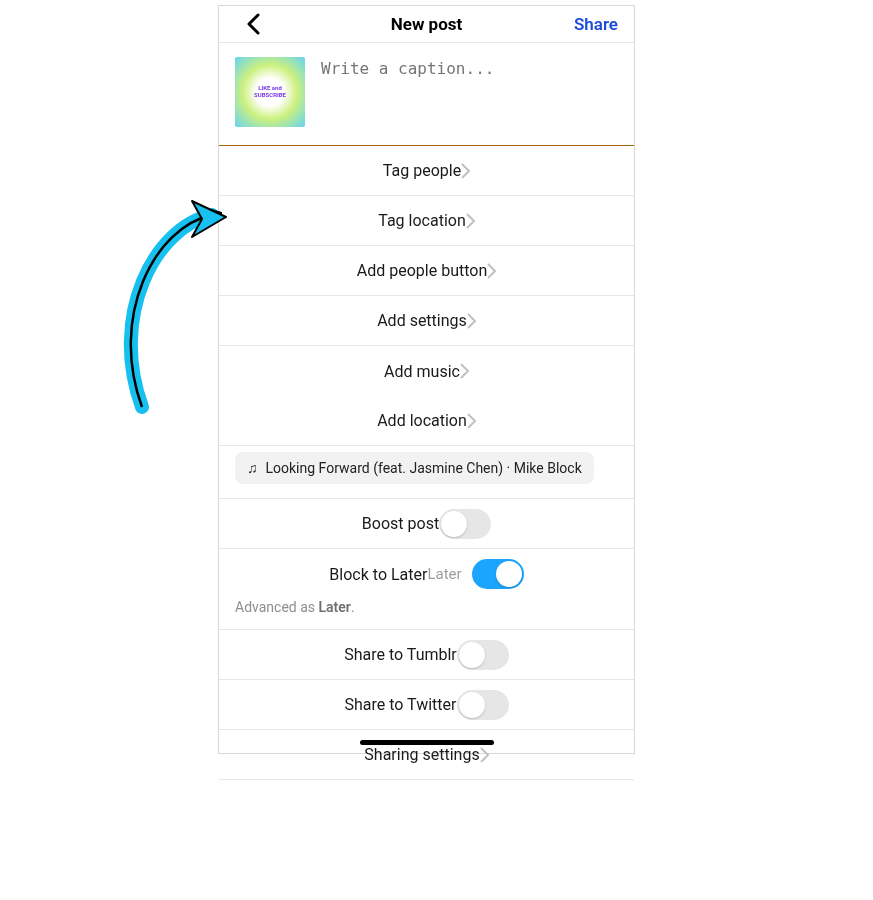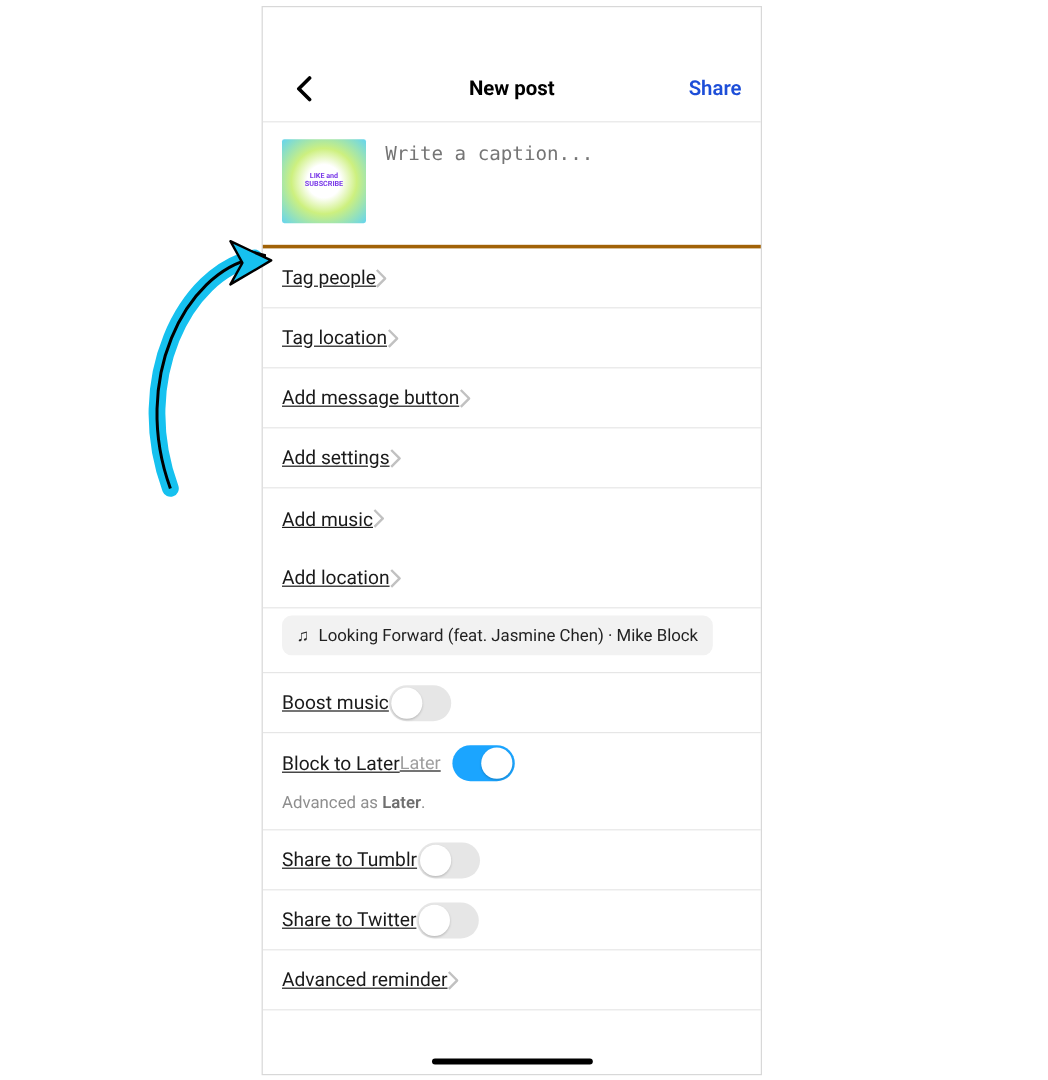--- a/index.html
+++ b/index.html
@@ -8,21 +8,21 @@
       background: #ffffff;
       width: 873px;
       height: 900px;
       position: relative;
     }
     .phone {
       position: absolute;
       left: 218px;
       top: 5px;
       width: 417px;
-      height: 891px;
+      height: 749px;
       border: 1px solid #d8d8d8;
       background: #fff;
       display: flex;
       flex-direction: column;
     }
     .status-gap { height: 40px; }
     .header {
       height: 56px;
       display: flex;
       align-items: center;
@@ -40,44 +40,44 @@
       font-weight: 700; font-size: 17px; color: #000;
       position: absolute; left: 50%; transform: translateX(-50%);
     }
     .share {
       font-weight: 600; font-size: 17px; color: #1d4ed8;
       cursor: pointer;
     }
     .caption-row {
       display: flex; gap: 16px;
       padding: 14px 16px 18px 16px;
-      border-bottom: 3px solid #a16207;
+      border-bottom: 1px solid #a16207;
       justify-content: center;
     }
     .thumb {
       width: 70px; height: 70px; flex: 0 0 70px;
       border-radius: 2px; position: relative; overflow: hidden;
       background: radial-gradient(circle at 50% 50%, #fff 0%, #fff 28%, #cdf07f 55%, #63d4f0 100%);
     }
     .thumb-label {
       position: absolute; top: 50%; left: 50%;
       transform: translate(-50%, -50%);
       font-size: 6px; font-weight: 700; text-align: center;
       color: #7a3ae8; line-height: 1.1;
     }
     .caption-input {
       flex: 1 1 auto; border: none; outline: none; resize: none;
       font-size: 16px; color: #8e8e8e; background: transparent;
       padding-top: 2px;
     }
     .list { list-style: none; }
     .row {
-      display: flex; align-items: center; justify-content: flex-start;
+      display: flex; align-items: center; justify-content: center;
       padding: 0 16px; height: 50px; font-size: 16px; color: #1a1a1a;
-      border-bottom: 1px solid #e6e6e6; cursor: pointer; text-decoration: underline;
+      border-bottom: 1px solid #e6e6e6; cursor: pointer;
     }
     .row.no-bottom { border-bottom: none; }
     .row .right { display: flex; align-items: center; gap: 10px; }
     .chev svg { display: block; }
     .music-pill-wrap {
       padding: 6px 16px 14px 16px;
       border-bottom: 1px solid #e6e6e6;
     }
     .music-pill {
       display: inline-flex; align-items: center; gap: 8px;
@@ -150,21 +150,21 @@
     </li>
     <li class="row">
       <span>Tag location</span>
       <span class="chev">
           <svg width="9" height="16" viewBox="0 0 9 16">
             <polyline points="1,1 8,8 1,15" fill="none" stroke="#c1c1c1" stroke-width="2"></polyline>
           </svg>
         </span>
     </li>
     <li class="row">
-      <span>Add message button</span>
+      <span>Add people button</span>
       <span class="chev">
           <svg width="9" height="16" viewBox="0 0 9 16">
             <polyline points="1,1 8,8 1,15" fill="none" stroke="#c1c1c1" stroke-width="2"></polyline>
           </svg>
         </span>
     </li>
     <li class="row">
       <span>Add settings</span>
       <span class="chev">
           <svg width="9" height="16" viewBox="0 0 9 16">
@@ -192,21 +192,21 @@
 
   <div class="music-pill-wrap">
     <div class="music-pill">
       <span>♫</span>
       <span>Looking Forward (feat. Jasmine Chen) · Mike Block</span>
     </div>
   </div>
 
   <ul class="list">
     <li class="row">
-      <span>Boost music</span>
+      <span>Boost post</span>
       <div class="toggle">
           <div class="knob"></div>
         </div>
     </li>
     <li class="row no-bottom">
       <span>Block to Later</span>
       <div class="right">
         <span class="sub-label">Later</span>
         <div class="toggle on">
             <div class="knob"></div>
@@ -225,21 +225,21 @@
           <div class="knob"></div>
         </div>
     </li>
     <li class="row">
       <span>Share to Twitter</span>
       <div class="toggle">
           <div class="knob"></div>
         </div>
     </li>
     <li class="row">
-      <span>Advanced reminder</span>
+      <span>Sharing settings</span>
       <span class="chev">
           <svg width="9" height="16" viewBox="0 0 9 16">
             <polyline points="1,1 8,8 1,15" fill="none" stroke="#c1c1c1" stroke-width="2"></polyline>
           </svg>
         </span>
     </li>
   </ul>
 
   <div class="home-indicator"></div>
 </div>

